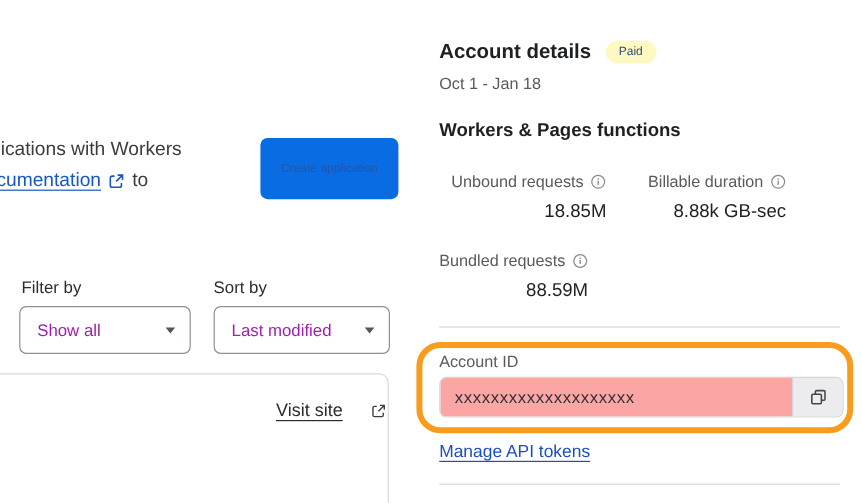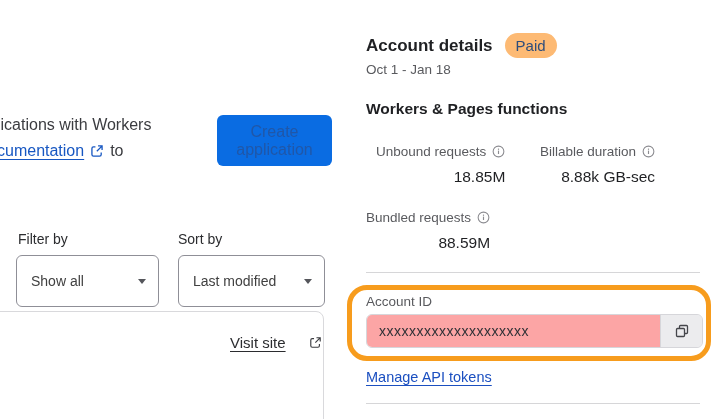--- a/index.html
+++ b/index.html
@@ -14,32 +14,32 @@
   
   .intro-line1 { left:-3px; top:116px; font-size:16px; color:#3b3c40; white-space:nowrap; }
   .intro-line2 { left:-3px; top:142px; font-size:16px; color:#3b3c40; white-space:nowrap;
                  display:flex; align-items:center; gap:6px; }
   .doc-link { color:#1757c2; text-decoration:underline; text-underline-offset:3px; cursor:pointer; }
   .ext-icon { display:inline-flex; align-items:center; }
 
   .create-btn {
     left:217px; top:115px; width:115px; height:51px;
     background:#0a6ce2; border:none; border-radius:6px;
-    color:#2057a8; font-size:16px; line-height:18px; text-align:center;
+    color:#2057a8; font-size:10px; line-height:18px; text-align:center;
     font-family:inherit; cursor:pointer; padding:0 10px;
   }
 
   .ctl-label { font-size:14px; color:#2b2c2f; }
   .filter-label { left:18px; top:231px; }
   .sort-label   { left:178px; top:231px; }
   .select {
-    top:255px; height:52px; background:#fff;
+    top:255px; height:40px; background:#fff;
     border:1px solid #8f8f97; border-radius:6px;
     display:flex; align-items:center; justify-content:space-between;
-    padding:0 12px 0 14px; font-size:14px; color:#404040; cursor:pointer;
+    padding:0 12px 0 14px; font-size:14px; color:#a21caf; cursor:pointer;
   }
   .filter-select { left:16px;  width:143px; }
   .sort-select   { left:178px; width:147px; }
   .caret {
     width:0; height:0;
     border-left:4.5px solid transparent; border-right:4.5px solid transparent;
     border-top:5.5px solid #55565b;
   }
 
   .project-card {
@@ -49,21 +49,21 @@
   .visit-site {
     left:230px; top:334px; display:flex; align-items:center; gap:23px;
     font-size:15px; color:#2b2c2f; cursor:pointer;
   }
   .visit-site .vs-text { text-decoration:underline; text-underline-offset:3px; }
 
   
   .acct-header { left:366px; top:33px; display:flex; align-items:center; gap:12px; }
   .acct-title { font-size:17px; font-weight:bold; color:#1f2023; }
   .paid-badge {
-    background:#fdba74; color:#2e4d7b; font-size:15px;
+    background:#fef9c3; color:#2e4d7b; font-size:10px;
     padding:4px 11px; border-radius:999px;
   }
   .date-range { left:366px; top:62px; font-size:13.5px; color:#595a5e; }
   .section-title { left:366px; top:100px; font-size:15.5px; font-weight:bold; color:#1f2023; }
 
   .stat { display:flex; flex-direction:column; gap:9px; }
   .stat-1 { left:376px; top:144px; }
   .stat-2 { left:540px; top:144px; }
   .stat-3 { left:366px; top:210px; }
   .stat-label { display:flex; align-items:center; gap:6px; font-size:13.5px; color:#595a5e; }

